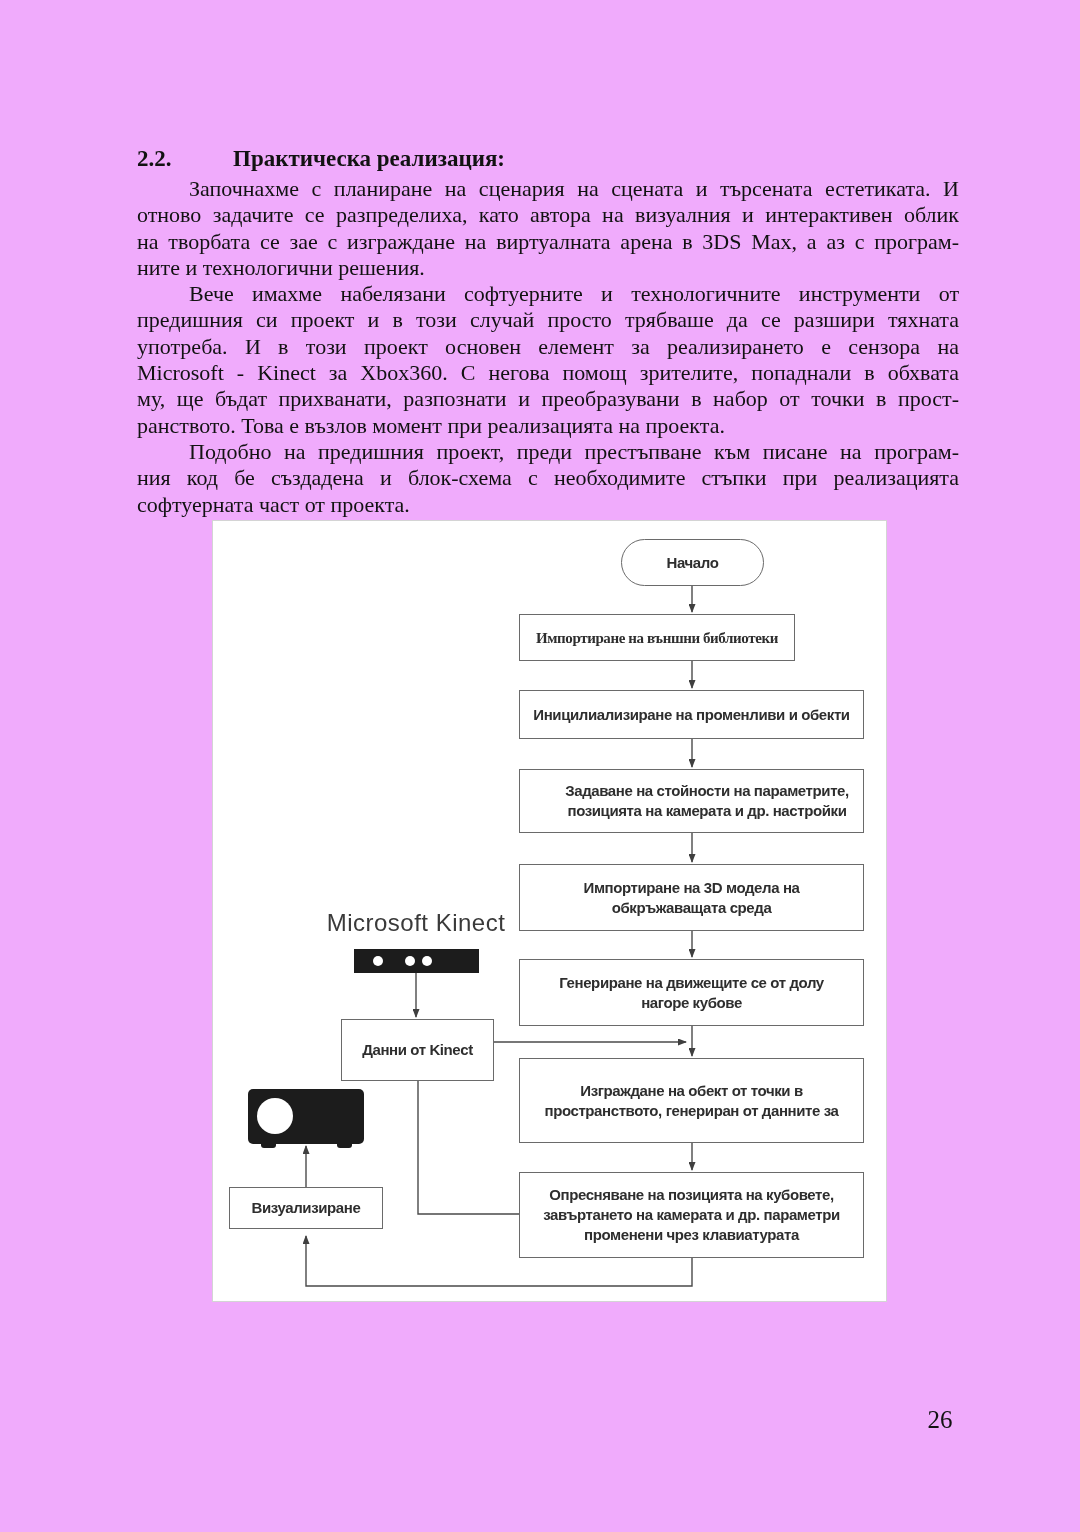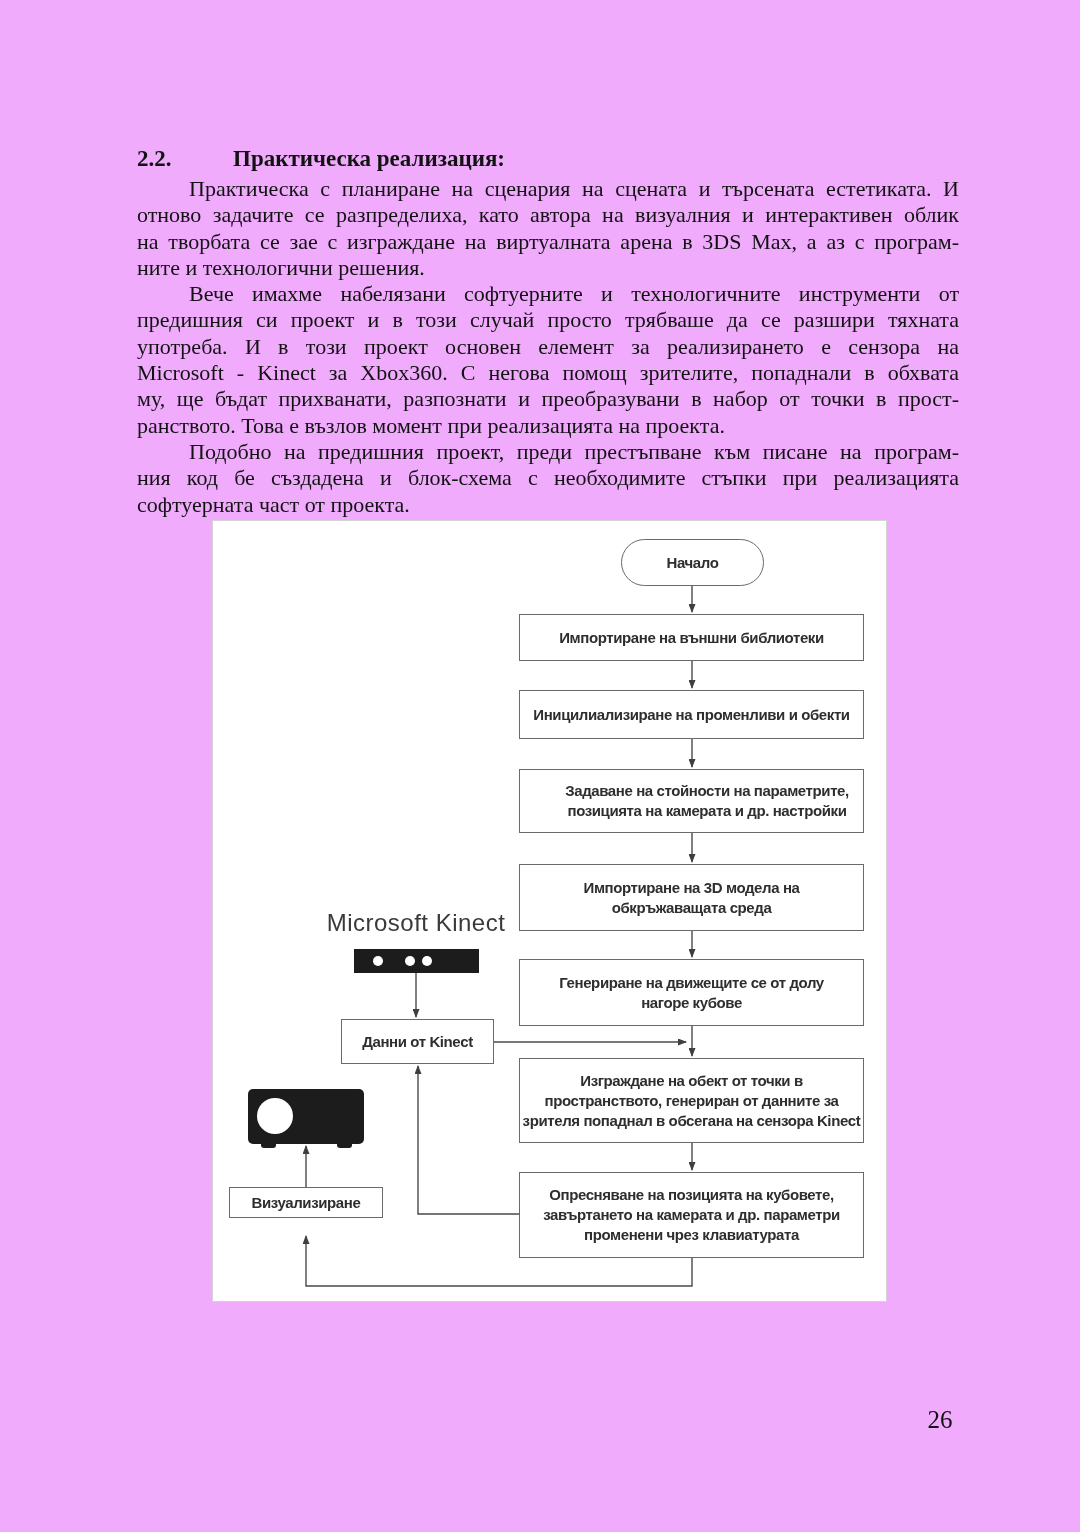--- a/index.html
+++ b/index.html
@@ -59,21 +59,21 @@
 
 <div class="page">
 
   <div class="content">
     <div class="heading">
       <span class="h-num">2.2.</span>
       <span class="h-title">Практическа реализация:</span>
     </div>
 
     <div class="para">
-      <div class="line first">Практическа с планиране на сценария на сцената и търсената естетиката. И</div>
+      <div class="line first">Започнахме с планиране на сценария на сцената и търсената естетиката. И</div>
       <div class="line">отново задачите се разпределиха, като автора на визуалния и интерактивен облик</div>
       <div class="line">на творбата се зае с изграждане на виртуалната арена в 3DS Max, а аз с програм-</div>
       <div class="line last">ните и технологични решения.</div>
     </div>
 
     <div class="para">
       <div class="line first">Вече имахме набелязани софтуерните и технологичните инструменти от</div>
       <div class="line">предишния си проект и в този случай просто трябваше да се разшири тяхната</div>
       <div class="line">употреба. И в този проект основен елемент за реализирането е сензора на</div>
       <div class="line">Microsoft - Kinect за Xbox360. С негова помощ зрителите, попаднали в обхвата</div>
@@ -109,21 +109,21 @@
         <polyline points="306,693 205,693 205,545" marker-end="url(#arr)"></polyline>
         <polyline points="479,737 479,765 93,765 93,715" marker-end="url(#arr)"></polyline>
         <line x1="93" y1="666" x2="93" y2="625" marker-end="url(#arr)"></line>
       </g>
     </svg>
 
     <div class="fbox stadium" style="left:408px; top:18px; width:143px; height:47px;">
       <span>Начало</span>
     </div>
 
-    <div class="fbox" style="left:306px; top:93px; width:345px; height:47px;">
+    <div class="fbox" style="left:306px; top:93px; width:276px; height:47px;font-family:Liberation Serif, serif;">
       <span>Импортиране на външни библиотеки</span>
     </div>
 
     <div class="fbox" style="left:306px; top:169px; width:345px; height:49px;text-align:right;">
       <span>Иницилиализиране на променливи и обекти</span>
     </div>
 
     <div class="fbox" style="left:306px; top:248px; width:345px; height:64px;padding-left:31px;">
       <span>Задаване на стойности на параметрите,</span>
       <span>позицията на камерата и др. настройки</span>
@@ -135,48 +135,47 @@
     </div>
 
     <div class="fbox" style="left:306px; top:438px; width:345px; height:67px;">
       <span>Генериране на движещите се от долу</span>
       <span>нагоре кубове</span>
     </div>
 
     <div class="fbox" style="left:306px; top:537px; width:345px; height:85px;">
       <span>Изграждане на обект от точки в</span>
       <span>пространството, генериран от данните за</span>
-      <span>зрителя попаднал в обсегана на сензора Kinect</span>
     </div>
 
     <div class="fbox" style="left:306px; top:651px; width:345px; height:86px;">
       <span>Опресняване на позицията на кубовете,</span>
       <span>завъртането на камерата и др. параметри</span>
       <span>променени чрез клавиатурата</span>
     </div>
 
     <div class="kinect-label">Microsoft Kinect</div>
 
     <div class="kinectbar">
       <span class="kdot kd1"></span>
       <span class="kdot kd2"></span>
       <span class="kdot kd3"></span>
     </div>
 
-    <div class="fbox" style="left:128px; top:498px; width:153px; height:45px;">
+    <div class="fbox" style="left:128px; top:498px; width:153px; height:62px;">
       <span>Данни от Kinect</span>
     </div>
 
     <div class="projector">
       <span class="lens"></span>
       <span class="pfoot pf1"></span>
       <span class="pfoot pf2"></span>
     </div>
 
-    <div class="fbox" style="left:16px; top:666px; width:154px; height:31px;">
+    <div class="fbox" style="left:16px; top:666px; width:154px; height:42px;">
       <span>Визуализиране</span>
     </div>
 
   </div>
 
 
   <div class="pageno">26</div>
 
 </div>
 

